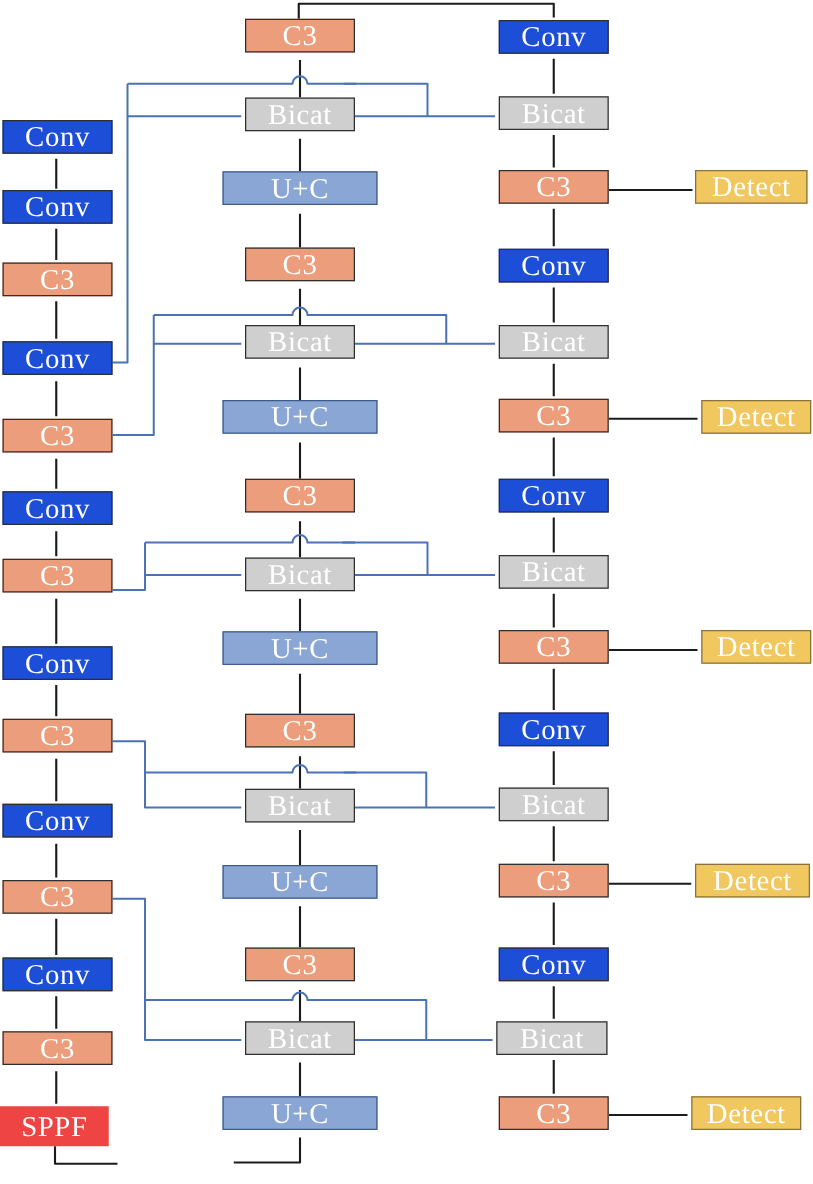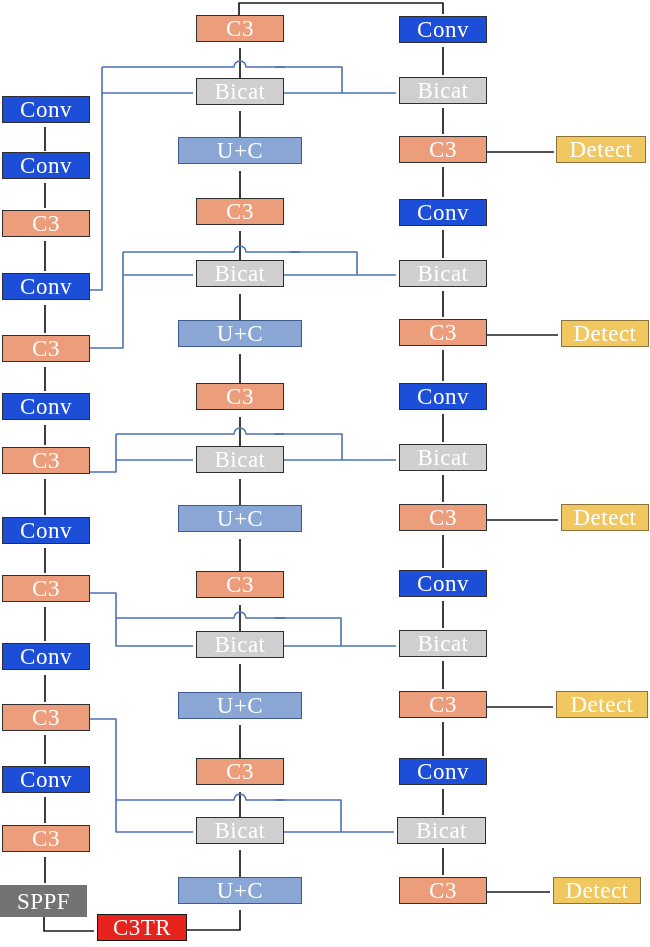--- a/index.html
+++ b/index.html
@@ -9,21 +9,21 @@
   .wires path{fill:none;stroke-width:1.7px;stroke-linejoin:round;}
   .wires path.k{stroke:#1b1b1b;}
   .wires path.b{stroke:#4a72b5;stroke-width:1.6px;}
   .node{position:absolute;width:88px;height:27px;display:flex;align-items:center;
         justify-content:center;color:#ffffff;font-size:23px;line-height:1;
         border:1.5px solid #2f2f2f;box-sizing:border-box;letter-spacing:.5px;}
   .conv{background:#1d4ed8;}
   .c3{background:#ec9d7b;}
   .bicat{background:#cfcfcf;font-family:Liberation Serif, serif;}
   .uc{background:#89a6d4;border-color:#3f5b8c;width:124px;}
-  .sppf{background:#737373;border:none;width:87px;height:32px;}
+  .sppf{background:#ef4444;border:none;width:87px;height:32px;}
   .c3tr{background:#e6231d;border-color:#191919;width:90px;}
   .detect{background:#f1c75f;border-color:#8b723a;}
 </style>
 </head>
 <body>
 
 <div class="canvas">
 
   <svg class="wires" xmlns="http://www.w3.org/2000/svg">
     <defs>
@@ -142,21 +142,20 @@
   <div class="node c3" style="left:2px;top:335px">C3</div>
   <div class="node conv" style="left:2px;top:393px">Conv</div>
   <div class="node c3" style="left:2px;top:447px">C3</div>
   <div class="node conv" style="left:2px;top:517px">Conv</div>
   <div class="node c3" style="left:2px;top:575px">C3</div>
   <div class="node conv" style="left:2px;top:643px">Conv</div>
   <div class="node c3" style="left:2px;top:704px">C3</div>
   <div class="node conv" style="left:2px;top:766px">Conv</div>
   <div class="node c3" style="left:2px;top:825px">C3</div>
   <div class="node sppf" style="left:0px;top:885px">SPPF</div>
-  <div class="node c3tr" style="left:97px;top:914px">C3TR</div>
 
   <div class="node c3" style="left:196px;top:15px">C3</div>
   <div class="node bicat" style="left:196px;top:78px">Bicat</div>
   <div class="node uc" style="left:178px;top:137px">U+C</div>
   <div class="node c3" style="left:196px;top:198px">C3</div>
   <div class="node bicat" style="left:196px;top:260px">Bicat</div>
   <div class="node uc" style="left:178px;top:320px">U+C</div>
   <div class="node c3" style="left:196px;top:383px">C3</div>
   <div class="node bicat" style="left:196px;top:446px">Bicat</div>
   <div class="node uc" style="left:178px;top:505px">U+C</div>

